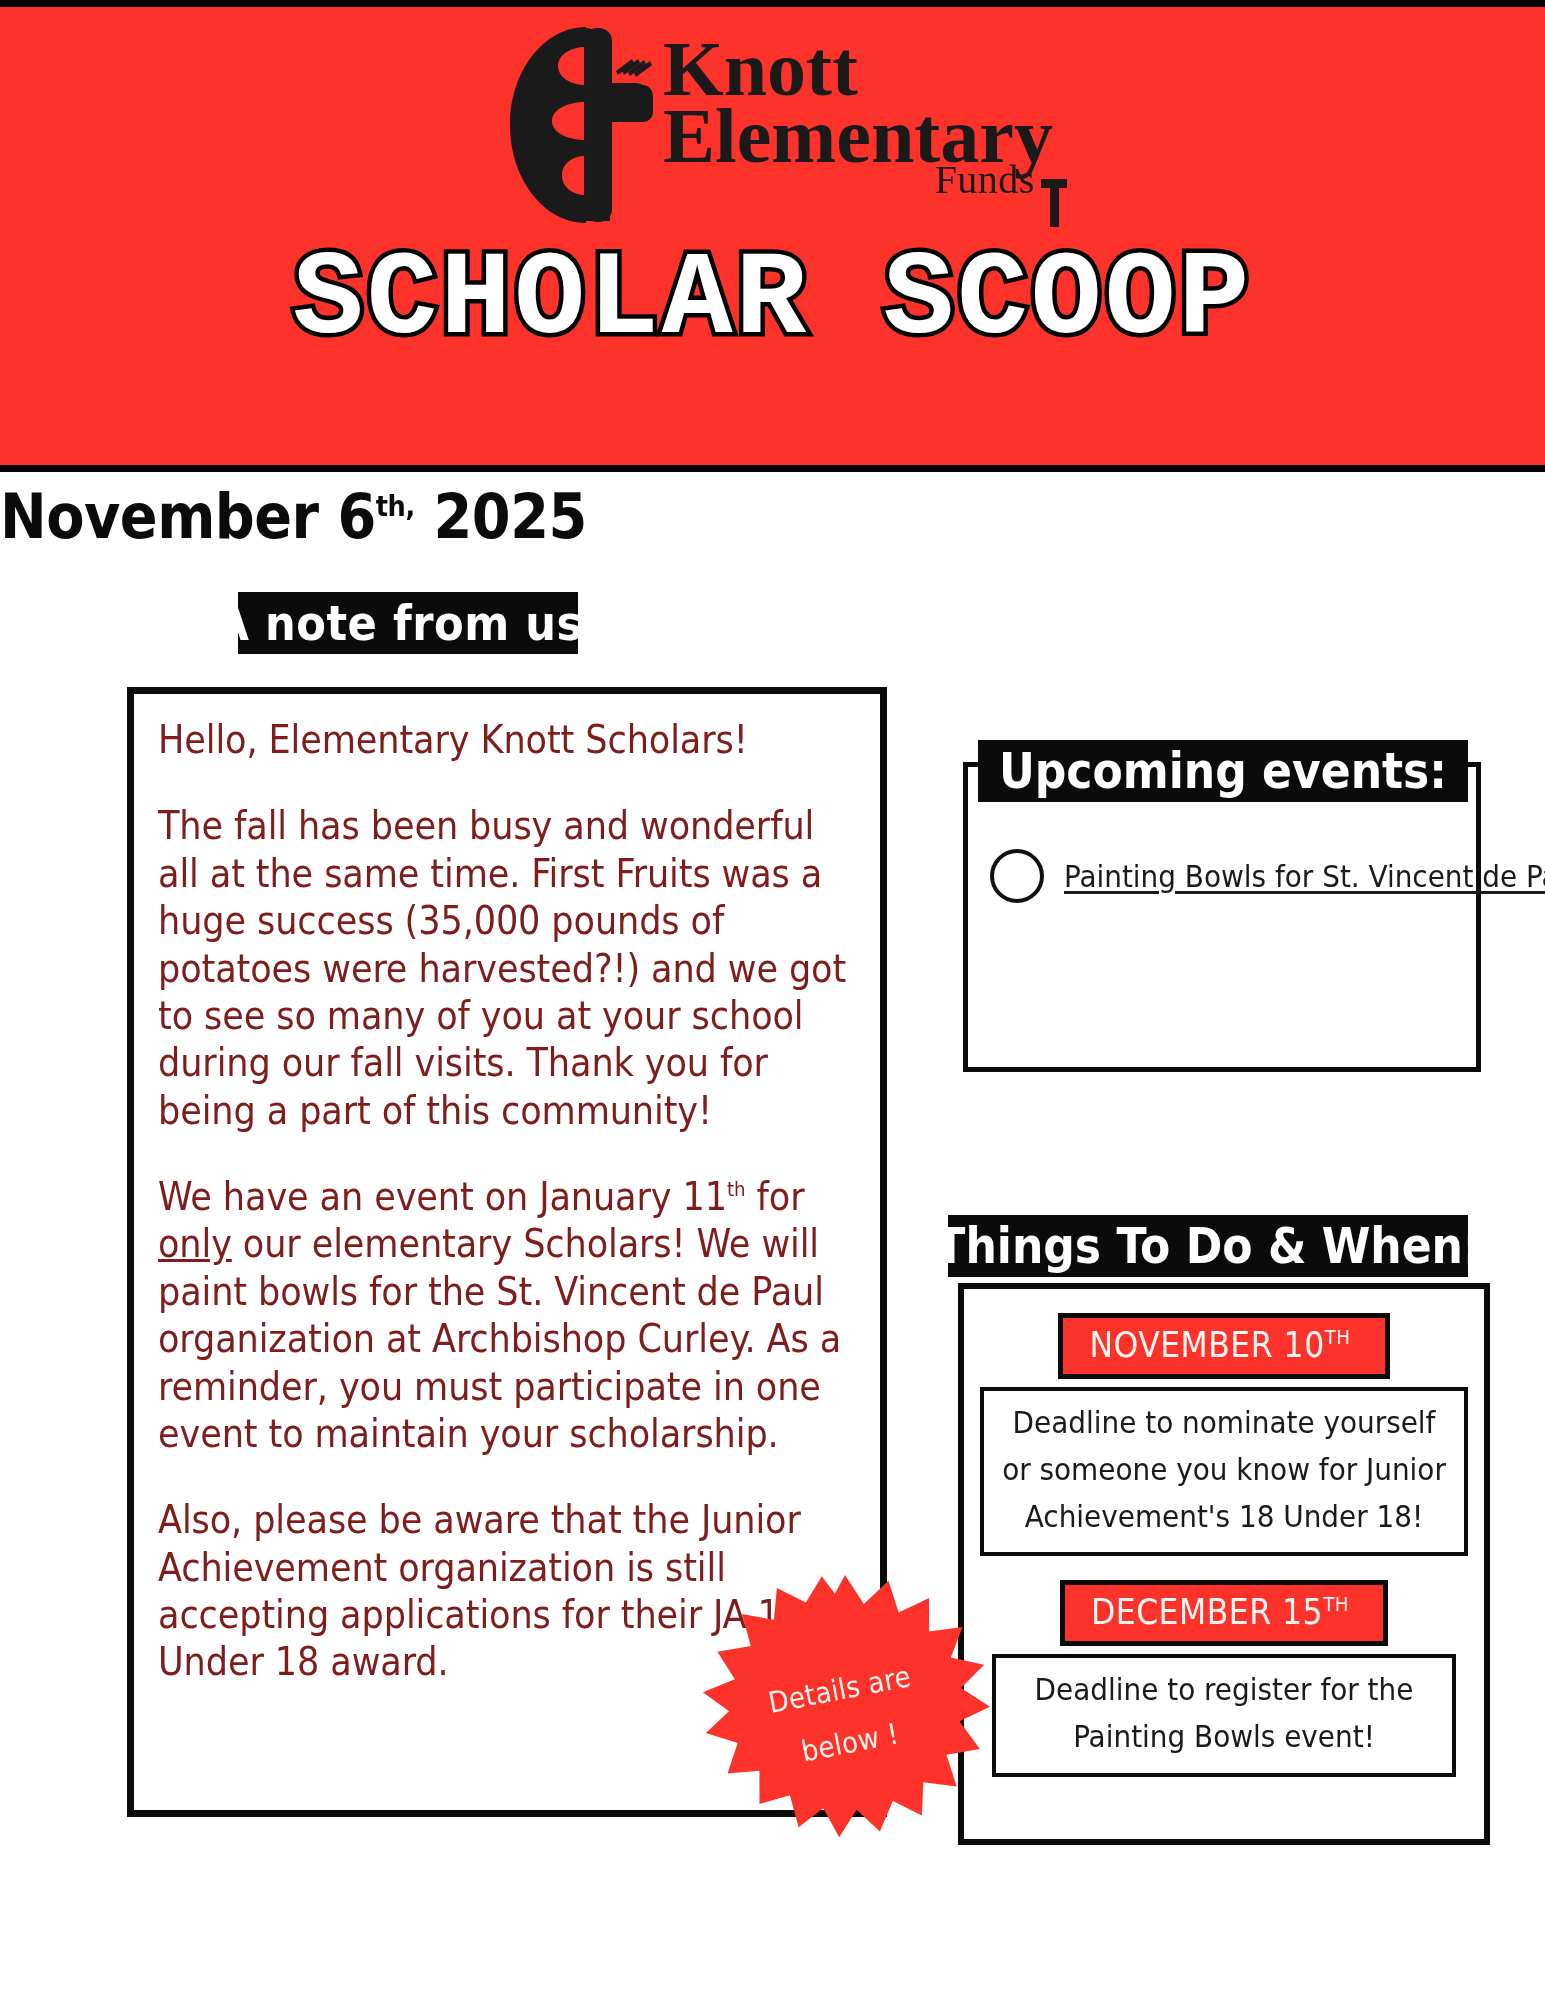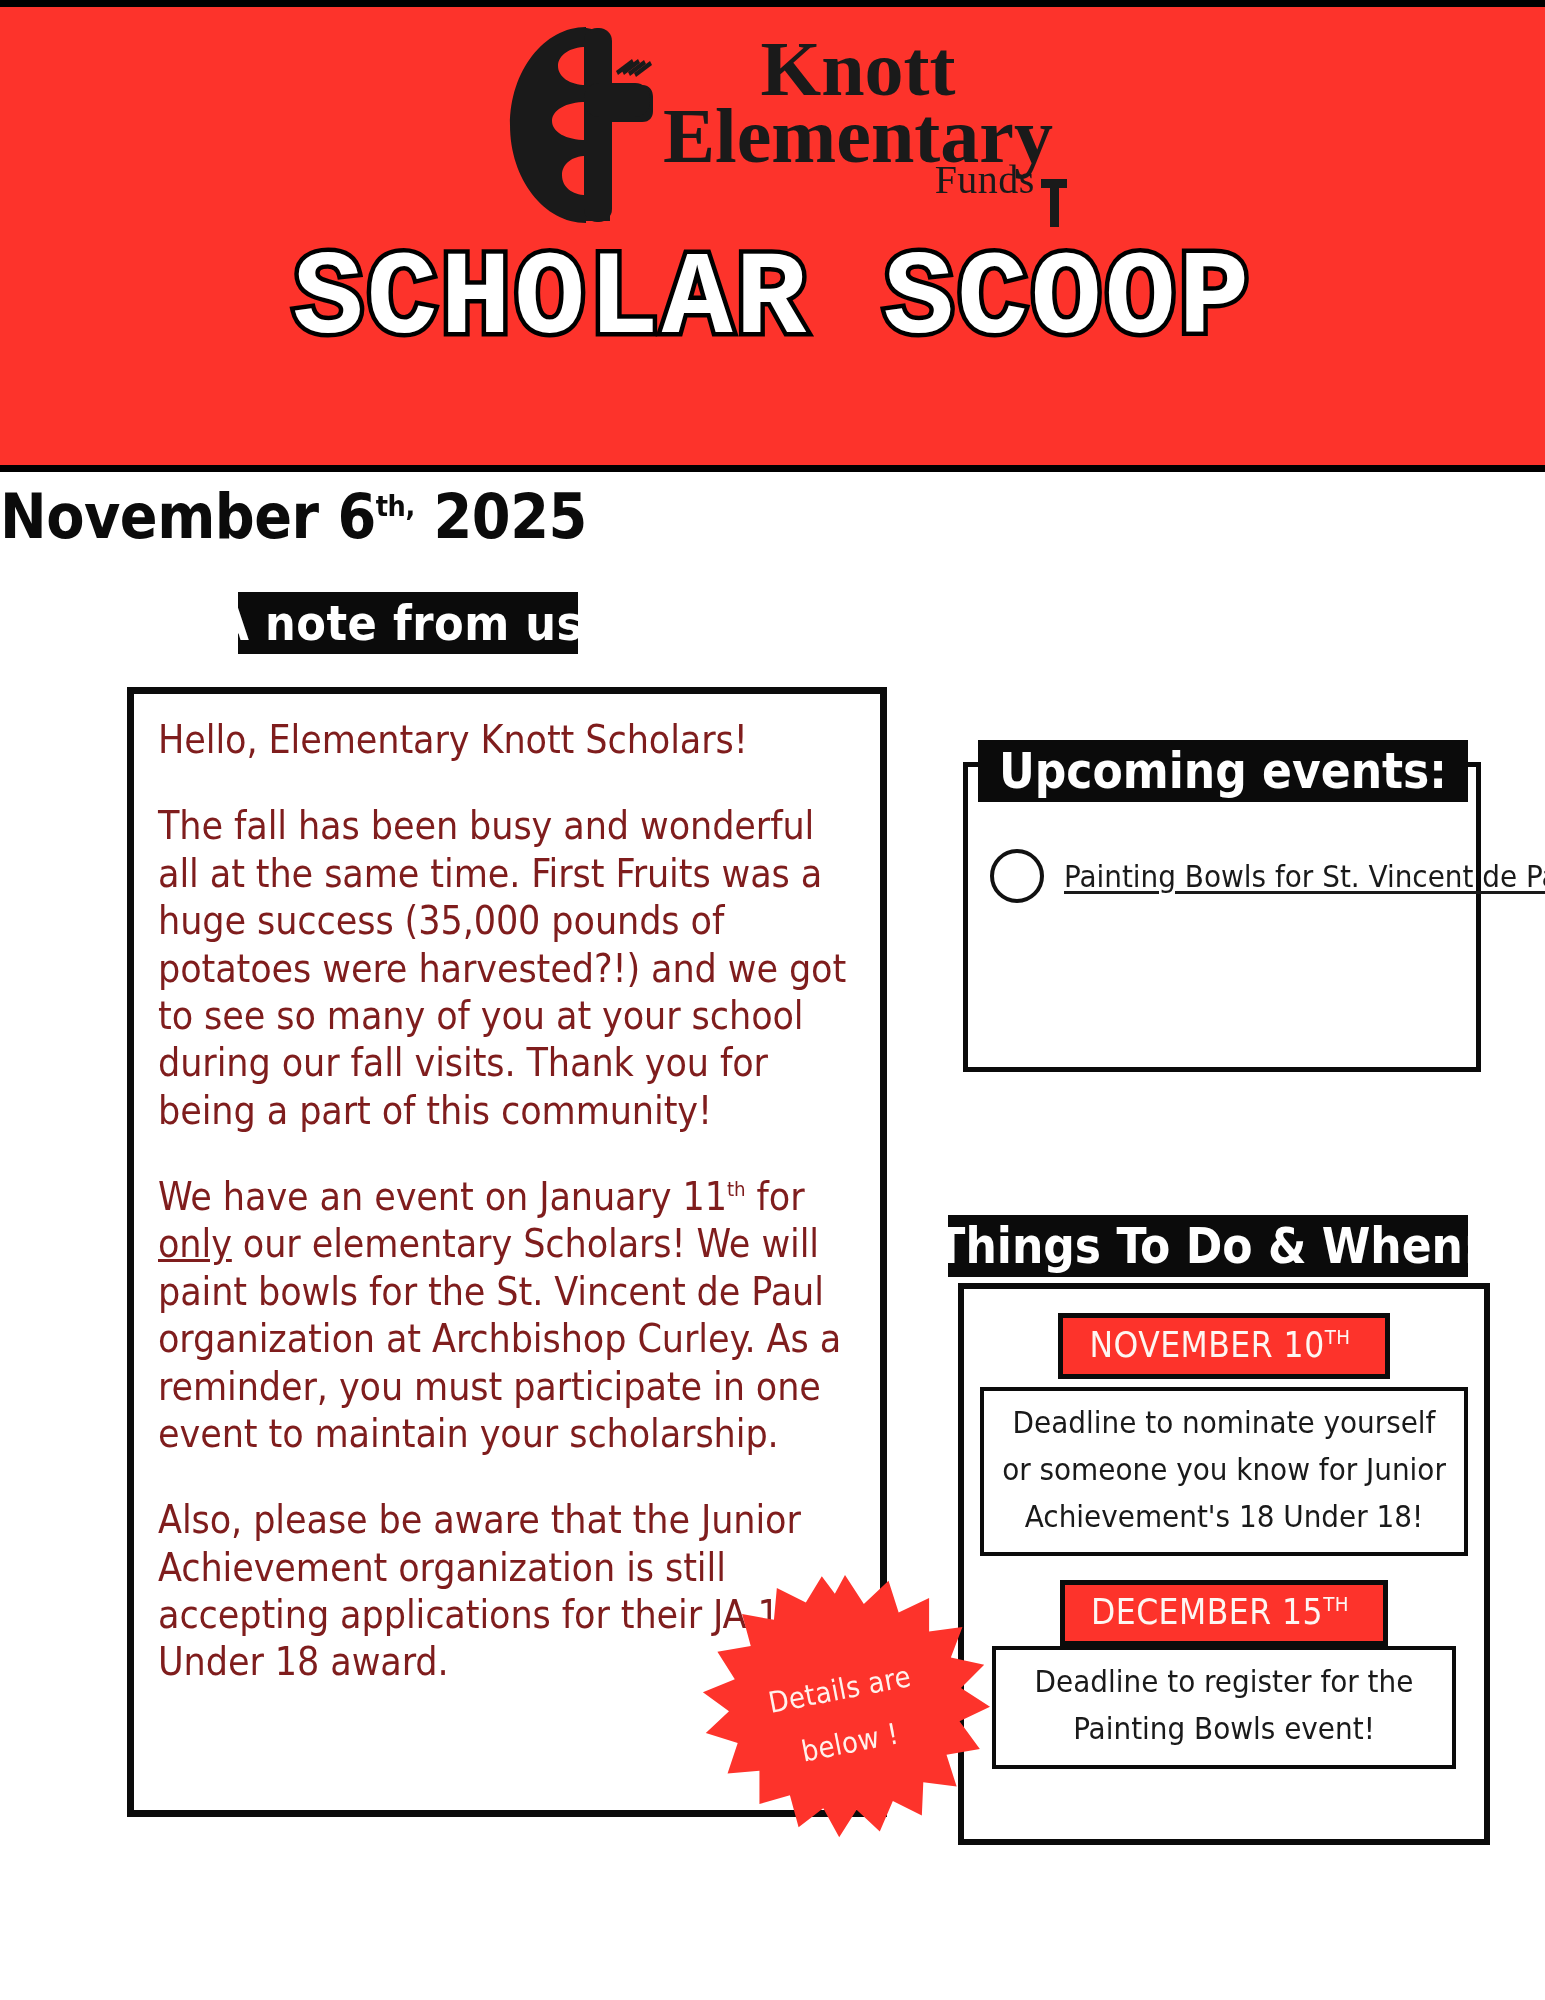--- a/index.html
+++ b/index.html
@@ -38,21 +38,21 @@
   }
   .logo-inner {
     display: flex;
     align-items: flex-start;
     gap: 6px;
   }
   .logo-mark { flex: 0 0 auto; }
   .logo-type {
     display: flex;
     flex-direction: column;
-    align-items: center;
+    align-items: flex-start;
     font-family: "Liberation Serif", "DejaVu Serif", serif;
     color: #1a1a1a;
     line-height: 0.86;
     padding-top: 10px;
   }
   .logo-line1 { font-size: 78px; font-weight: 700; letter-spacing: 0px; }
   .logo-line2 { font-size: 78px; font-weight: 700; letter-spacing: 0px; position: relative; }
   .logo-funds {
     font-size: 40px;
     font-weight: 400;
@@ -230,21 +230,21 @@
     background: #ffffff;
     box-sizing: border-box;
     text-align: center;
     font-size: 31px;
     line-height: 1.52;
     color: #1a1a1a;
     padding: 8px 14px 12px 14px;
   }
   #desc-nov { width: 488px; margin-top: 8px; }
   #pill-dec { margin-top: 24px; }
-  #desc-dec { width: 464px; }
+  #desc-dec { width: 464px; margin-top: 8px; }
 
   
   .starburst {
     position: absolute;
     left: 700px;
     top: 1572px;
     width: 290px;
     height: 290px;
     z-index: 6;
   }

